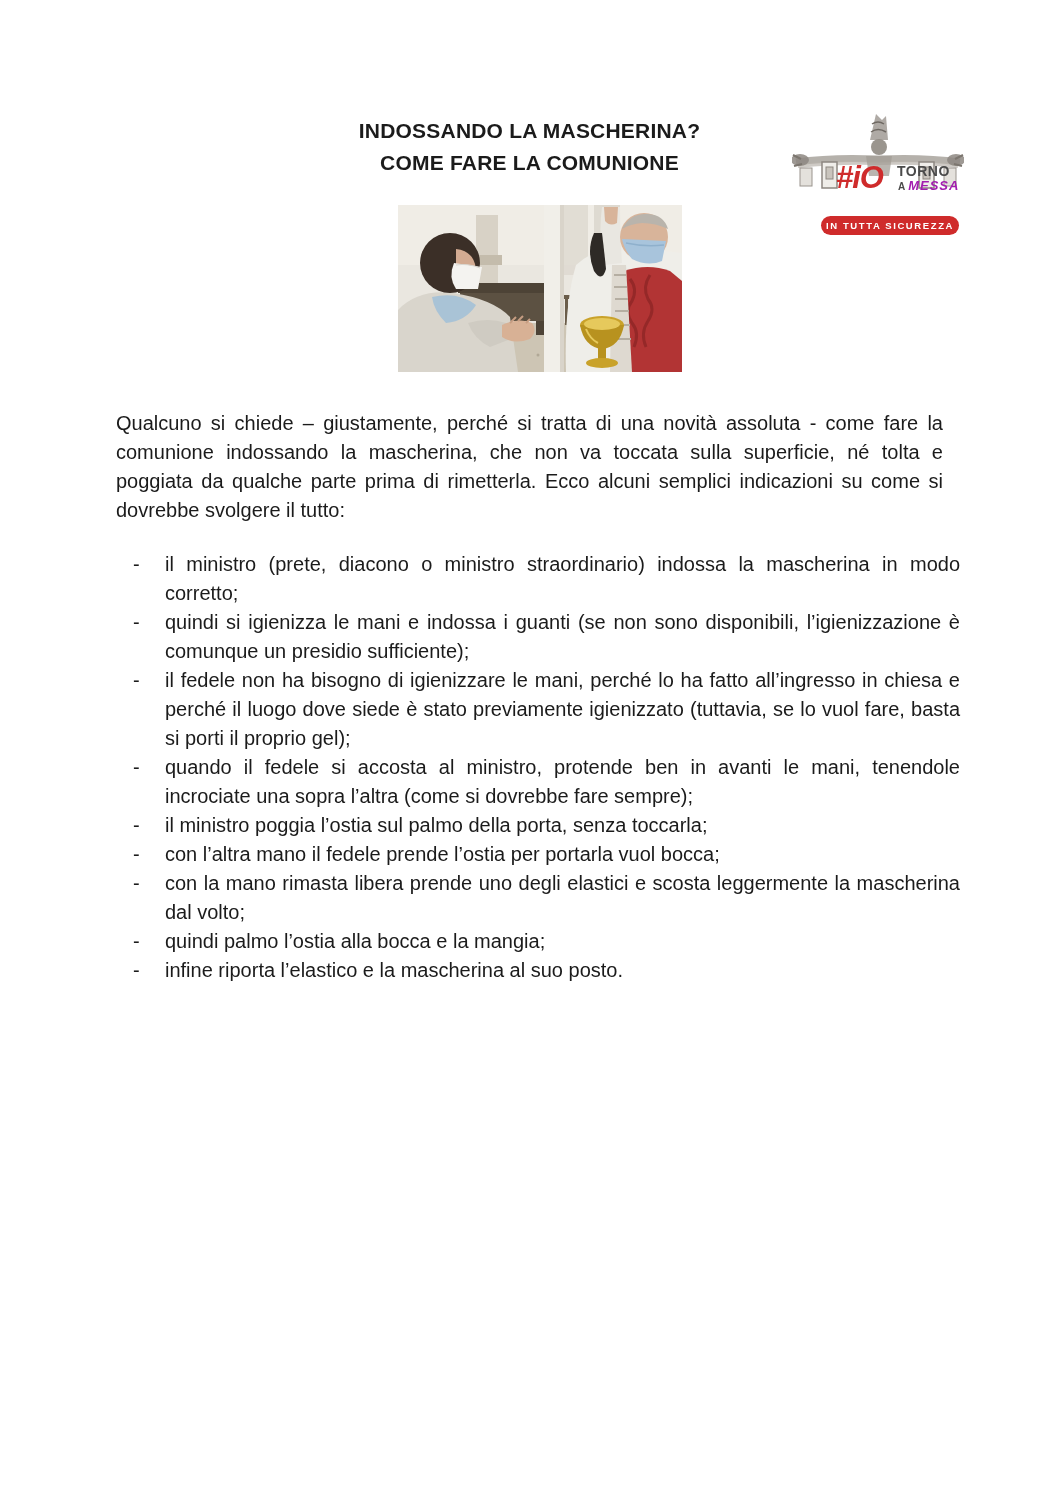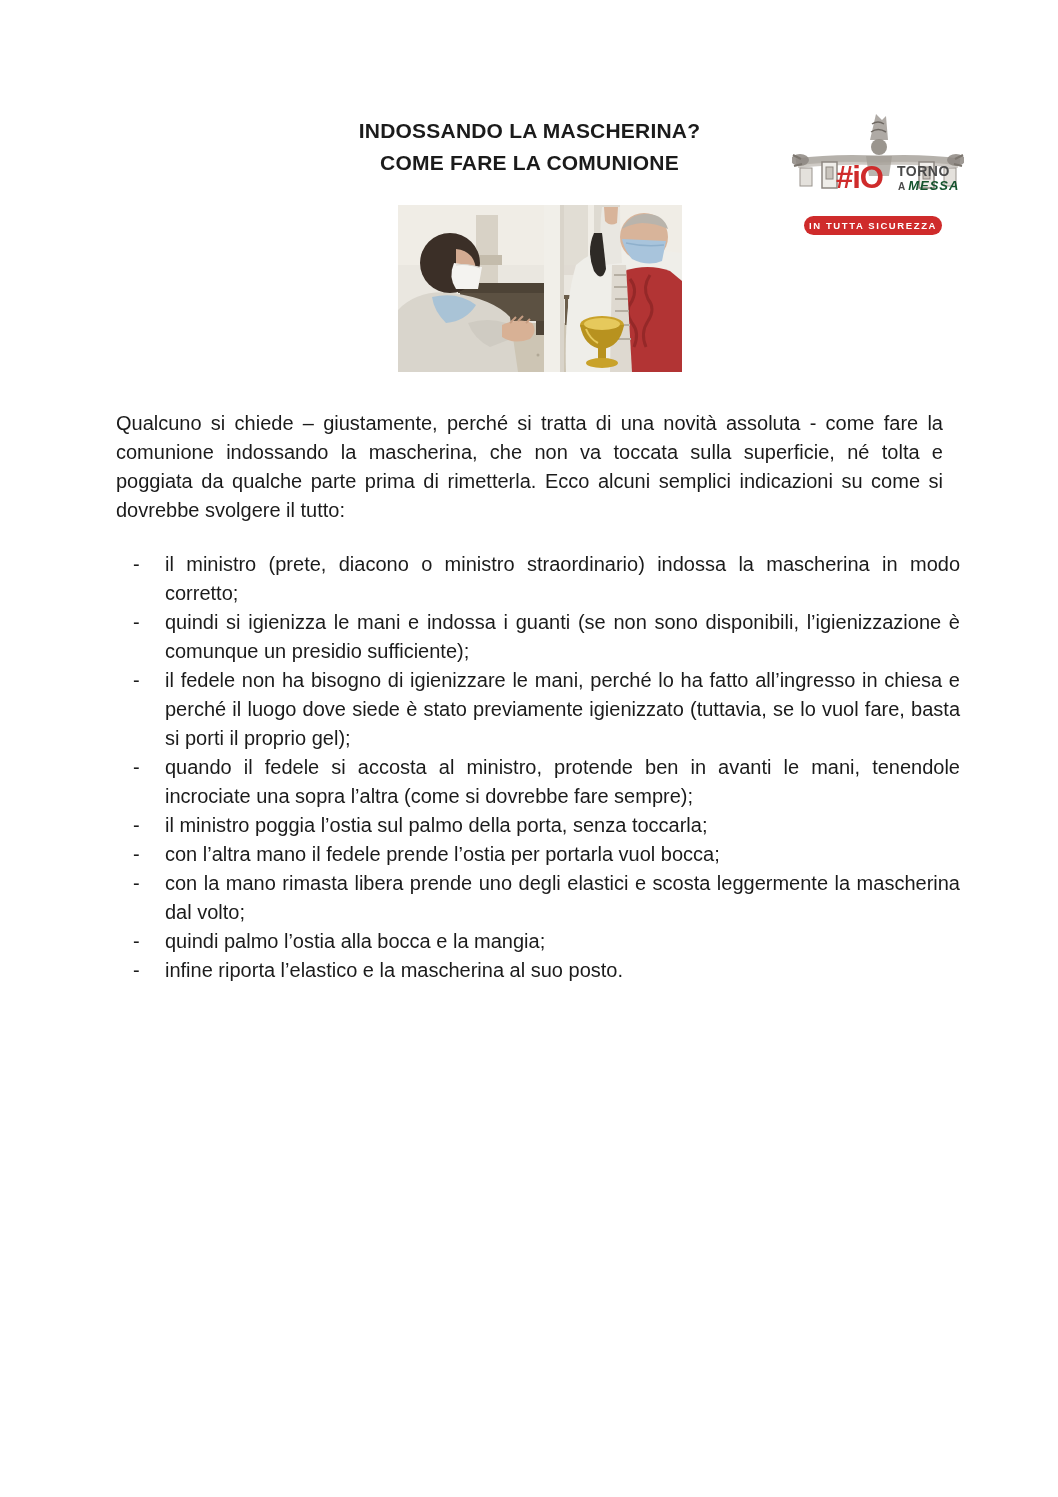--- a/index.html
+++ b/index.html
@@ -19,29 +19,29 @@
   }
   .logo {
     position:absolute; left:792px; top:110px; width:172px; height:126px;
   }
   .logo svg.sketch { position:absolute; left:0; top:0; width:172px; height:126px; }
   .logo-textline {
     position:absolute; left:44px; top:52px; display:flex; align-items:flex-start;
     line-height:1;
   }
   .logo-hash {
-    font-weight:bold; font-size:31px; color:#cf2b2b; letter-spacing:-1px;
+    font-weight:bold; font-size:31px; color:#cf2b2b; letter-spacing:-1px;font-style:italic;
   }
   .logo-stack { margin-left:14px; margin-top:2px; }
   .logo-torno { font-weight:bold; font-size:14px; color:#4a4a4a; letter-spacing:0.5px; }
   .logo-amessa { display:flex; align-items:baseline; margin-top:1px; }
   .logo-a { font-weight:bold; font-size:10px; color:#4a4a4a; margin-left:1px; }
-  .logo-messa { font-weight:bold; font-style:italic; font-size:13px; color:#14532d; margin-left:3px; letter-spacing:1px; }
+  .logo-messa { font-weight:bold; font-style:italic; font-size:13px; color:#a21caf; margin-left:3px; letter-spacing:1px; }
   .logo-pill {
-    position:absolute; left:12px; top:106px; width:138px; height:19px;
+    position:absolute; left:29px; top:106px; width:138px; height:19px;
     background:#cf2b2b; border-radius:10px;
     display:flex; align-items:center; justify-content:center;
     color:#ffffff; font-weight:bold; font-size:9.5px; letter-spacing:1.6px;
   }
   .photo {
     position:absolute; left:398px; top:205px; width:284px; height:167px;
     overflow:hidden;
   }
   .content {
     position:absolute; left:99px; top:392px; width:861px;

